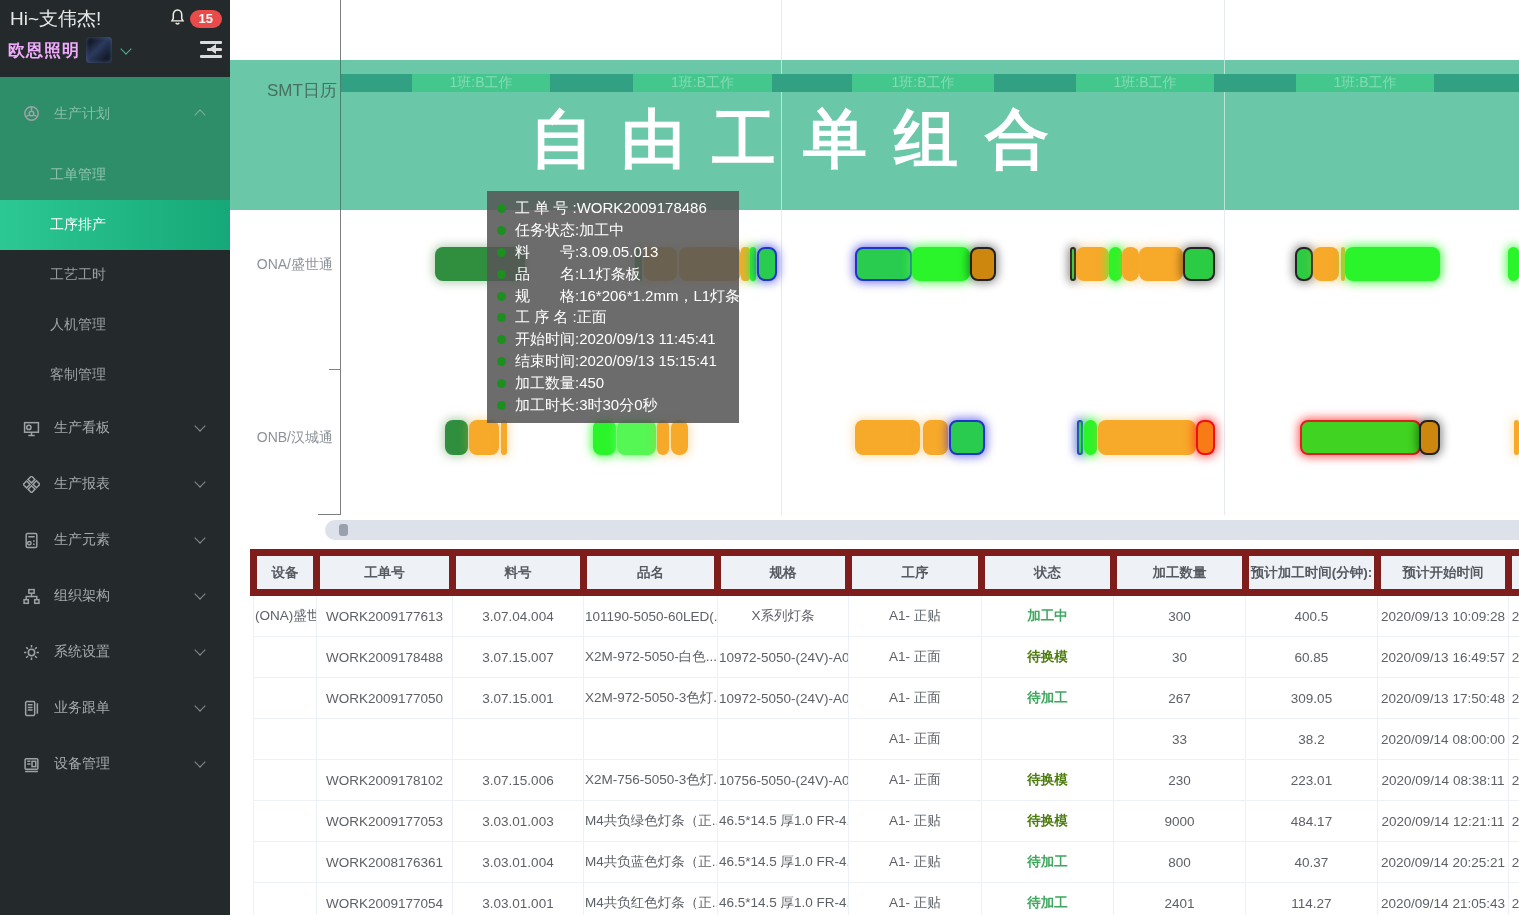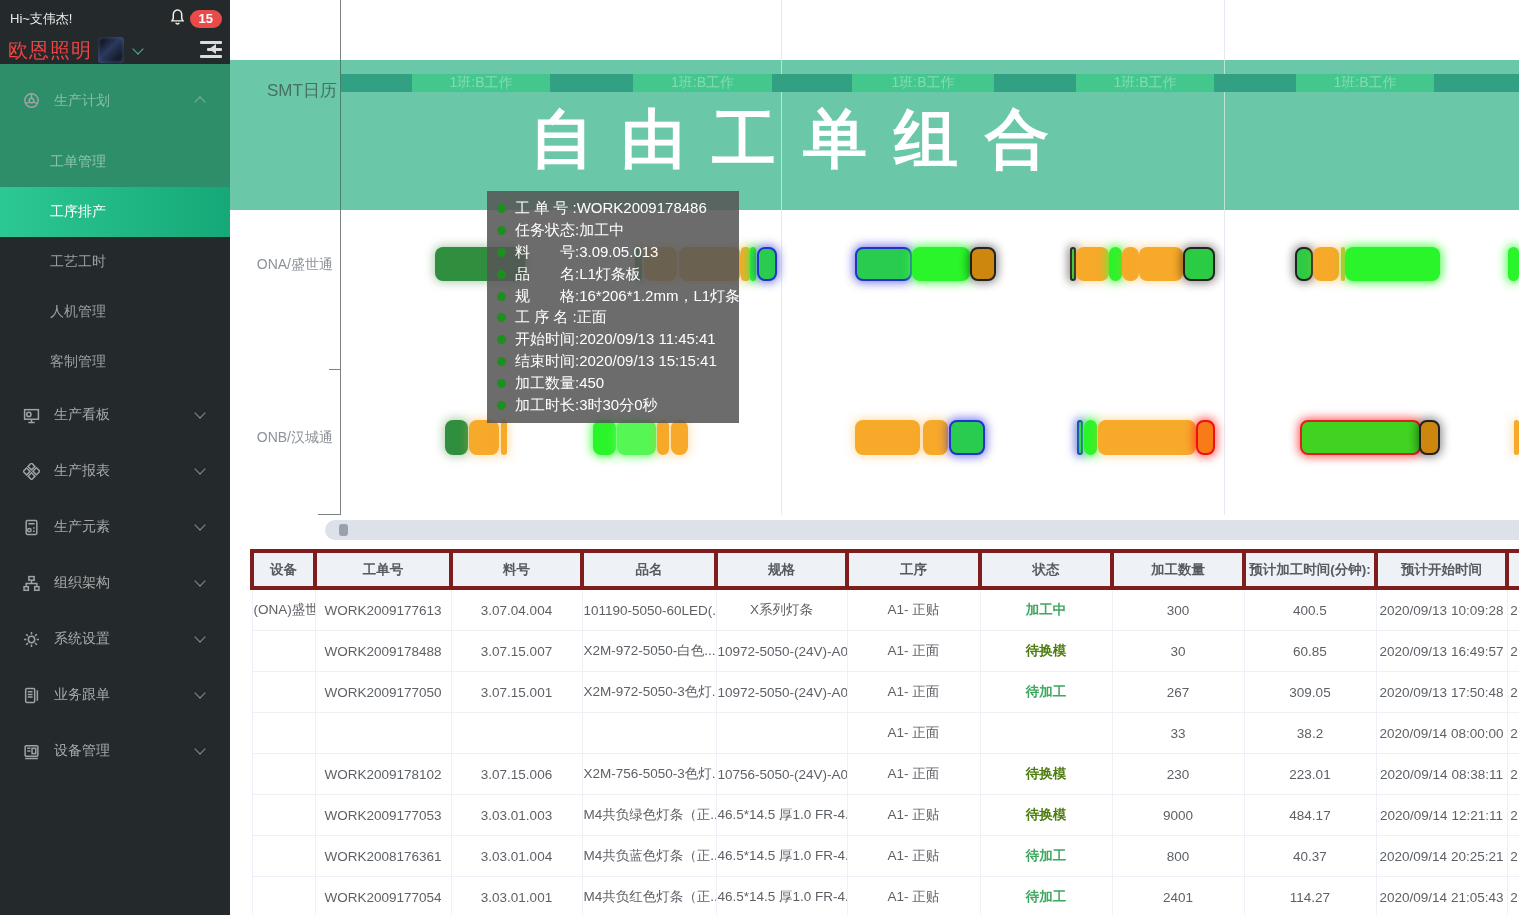--- a/index.html
+++ b/index.html
@@ -4,39 +4,39 @@
 <style>
   html,body{margin:0;padding:0;}
   body{width:1519px;height:915px;overflow:hidden;position:relative;background:#fff;
        font-family:"Liberation Sans","DejaVu Sans",sans-serif;}
   .app{position:absolute;inset:0;}
 
   
   .sidebar{position:absolute;left:0;top:0;width:230px;height:915px;background:#242a2c;z-index:5;}
   .user-area{position:relative;height:64px;}
   .greeting-row{position:absolute;left:10px;top:8px;right:8px;height:22px;display:flex;align-items:center;}
-  .greeting{color:#e8e8e8;font-size:13px;flex:0 0 auto;}
+  .greeting{color:#e8e8e8;font-size:19px;flex:0 0 auto;}
   .bell-wrap{margin-left:auto;display:flex;align-items:center;}
   .badge{margin-left:4px;background:#e94a4a;color:#fff;font-size:13px;font-weight:bold;
          border-radius:10px;padding:1px 9px;line-height:16px;}
   .company-row{position:absolute;left:8px;top:36px;right:8px;height:28px;display:flex;align-items:center;}
-  .company{color:#ef4444;font-size:20px;font-weight:normal;letter-spacing:1px;}
+  .company{color:#f0abfc;font-size:17px;font-weight:bold;letter-spacing:1px;}
   .avatar{width:26px;height:26px;border-radius:4px;margin-left:6px;
           background:linear-gradient(135deg,#0d1119 10%,#2b3a5e 45%,#141a28 80%);box-shadow:inset 0 0 4px #4a5a80;}
   .caret{display:inline-block;width:7px;height:7px;border-right:1.6px solid #49b489;border-bottom:1.6px solid #49b489;
          transform:rotate(45deg);margin-left:10px;margin-top:-3px;}
   .collapse-btn{margin-left:auto;width:26px;height:20px;position:relative;cursor:pointer;}
   .collapse-btn i{position:absolute;right:0;height:2.6px;background:#dcdcdc;border-radius:1px;}
   .collapse-btn i.b1{top:1px;width:22px;}
   .collapse-btn i.b2{top:8px;width:15px;}
   .collapse-btn i.b3{top:15px;width:22px;}
   .collapse-btn .tri{position:absolute;left:13px;top:4px;width:0;height:0;
          border-top:5px solid transparent;border-bottom:5px solid transparent;border-right:7px solid #dcdcdc;}
 
-  .menu{position:absolute;top:64px;left:0;right:0;}
+  .menu{position:absolute;top:77px;left:0;right:0;}
   .m-group,.m-sub{position:relative;display:flex;align-items:center;color:#9aa0a0;font-size:14px;cursor:pointer;}
   .m-group{height:56px;padding-left:22px;}
   .m-group .mlabel{margin-left:14px;color:#a6a9aa;}
   .m-group.first{height:73px;}
   .m-sub{height:50px;padding-left:50px;}
   .on-green{background:#2e8e6a;}
   .on-green .mlabel{color:#8fc3ac;}
   .m-group.on-green .mlabel{color:#88bfa7;}
   .m-sub.active{background:linear-gradient(90deg,#2cc893,#16a878);}
   .m-sub.active .mlabel{color:#ffffff;}
@@ -73,21 +73,21 @@
 
   
   .tooltip{position:absolute;left:257px;top:191px;width:252px;box-sizing:border-box;background:rgba(86,86,86,0.87);
            padding:7px 10px;z-index:8;}
   .tline{display:flex;align-items:center;height:21.8px;color:#fff;font-size:15px;white-space:nowrap;}
   .tline .dot{flex:0 0 9px;width:9px;height:9px;border-radius:50%;background:#1d8f1f;margin-right:9px;}
 
   
   table.grid{position:absolute;left:20px;top:549px;border-collapse:collapse;table-layout:fixed;width:1269px;
              font-size:13.5px;color:#5d6166;background:#fff;}
-  table.grid th{background:#eef1f6;font-weight:600;color:#565a61;height:31px;border:4px solid #7f1d1d;overflow:hidden;white-space:nowrap;}
+  table.grid th{background:#eef1f6;font-weight:600;color:#565a61;height:31px;border:7px solid #7f1d1d;overflow:hidden;white-space:nowrap;}
   table.grid td{height:38px;text-align:center;border:1px solid #edf0f6;overflow:hidden;white-space:nowrap;}
   td.status-green{color:#3fa75f;font-weight:bold;}
   td.status-dark{color:#4d7c0f;font-weight:bold;}
 </style>
 </head>
 <body>
 
 <div class="app">
 
   <aside class="sidebar">

